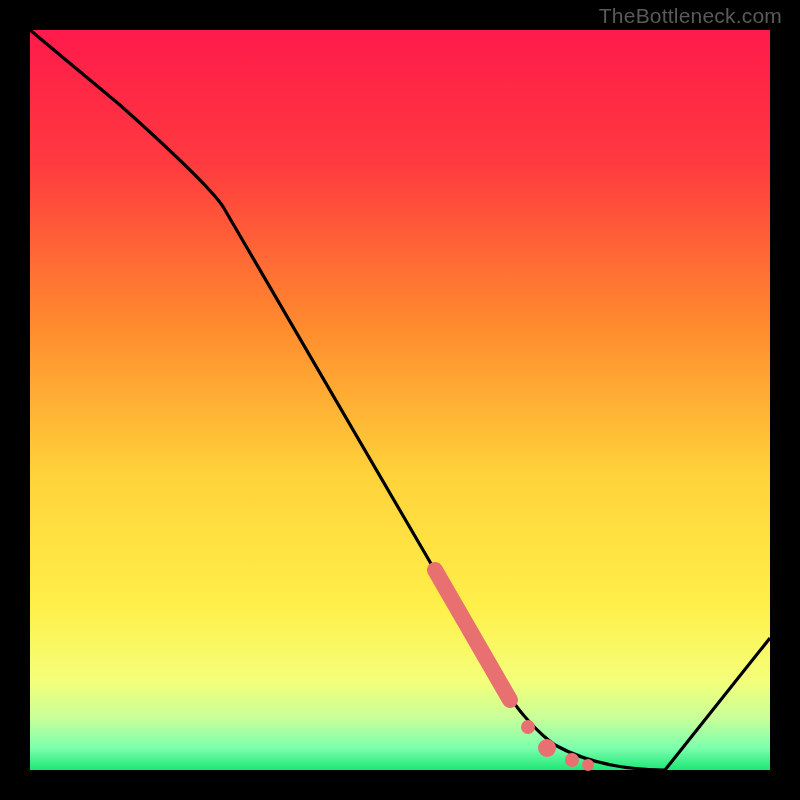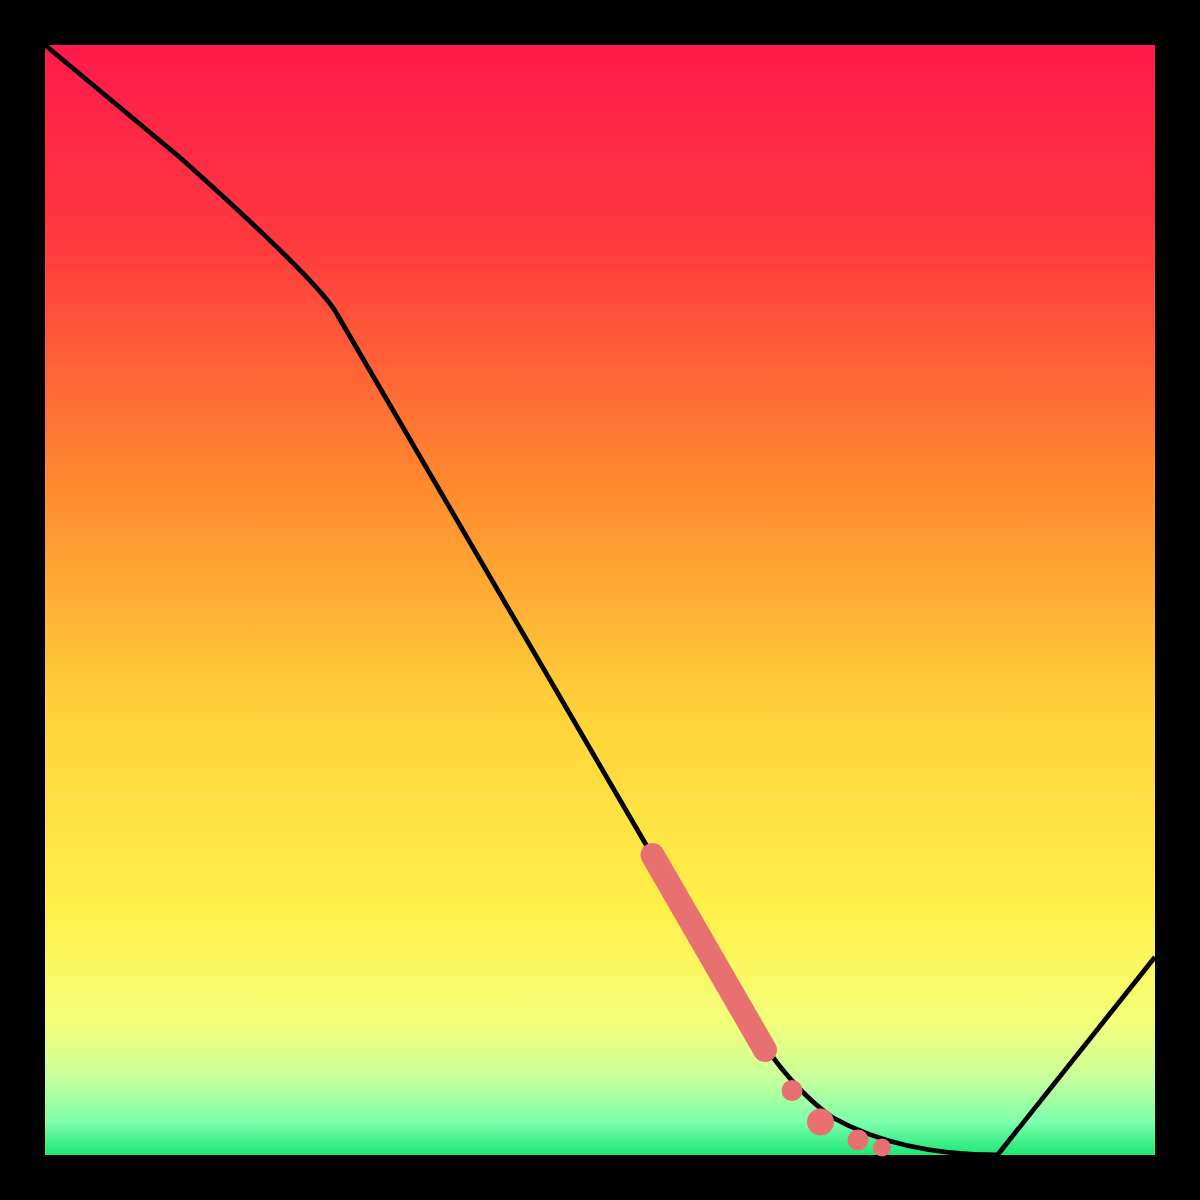--- a/index.html
+++ b/index.html
@@ -28,20 +28,21 @@
   }
   svg {
     display: block;
   }
 </style>
 </head>
 <body>
 
 <div class="chart-container">
 
+  <div class="watermark">TheBottleneck.com</div>
 
   <svg width="800" height="800" viewBox="0 0 800 800">
 
     <defs>
       <linearGradient id="bg-grad" x1="0" y1="0" x2="0" y2="1">
         <stop offset="0%" stop-color="#ff1a4b"></stop>
         <stop offset="18%" stop-color="#ff3a3f"></stop>
         <stop offset="40%" stop-color="#ff8b2e"></stop>
         <stop offset="60%" stop-color="#ffd23a"></stop>
         <stop offset="78%" stop-color="#fff04a"></stop>

